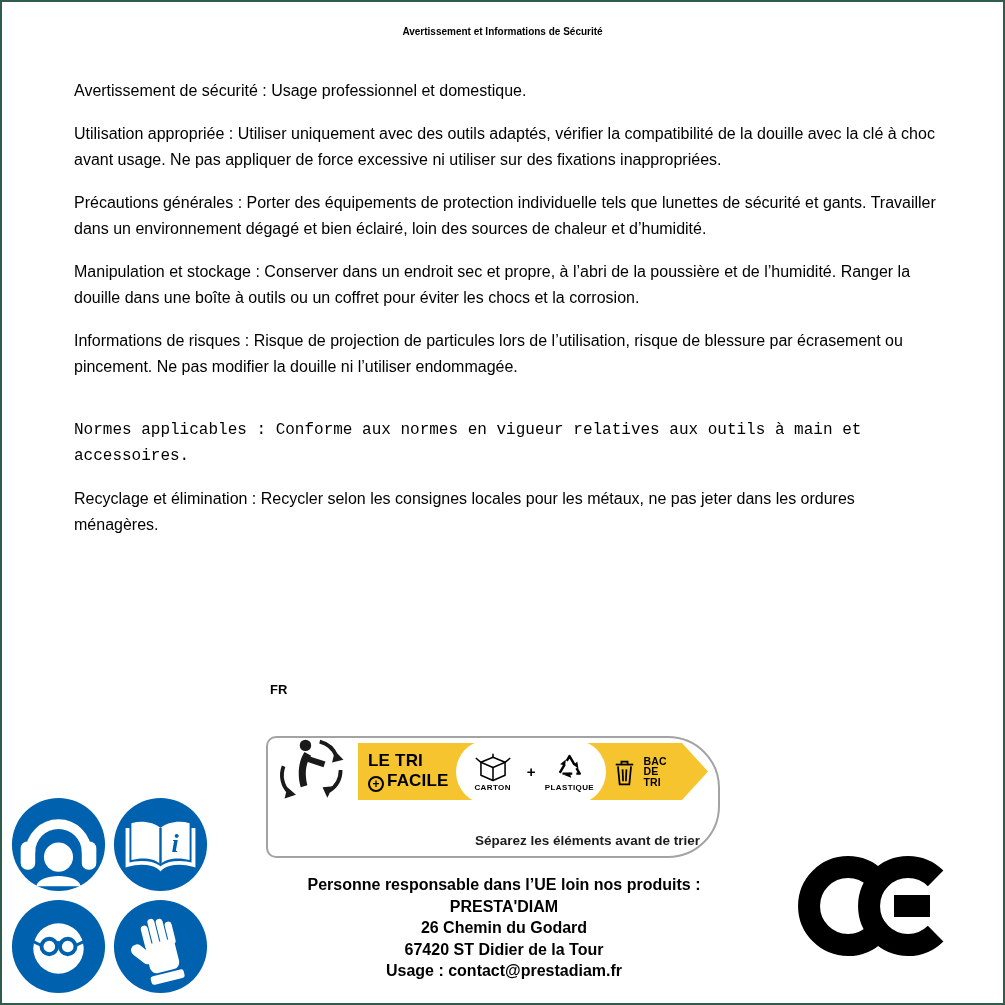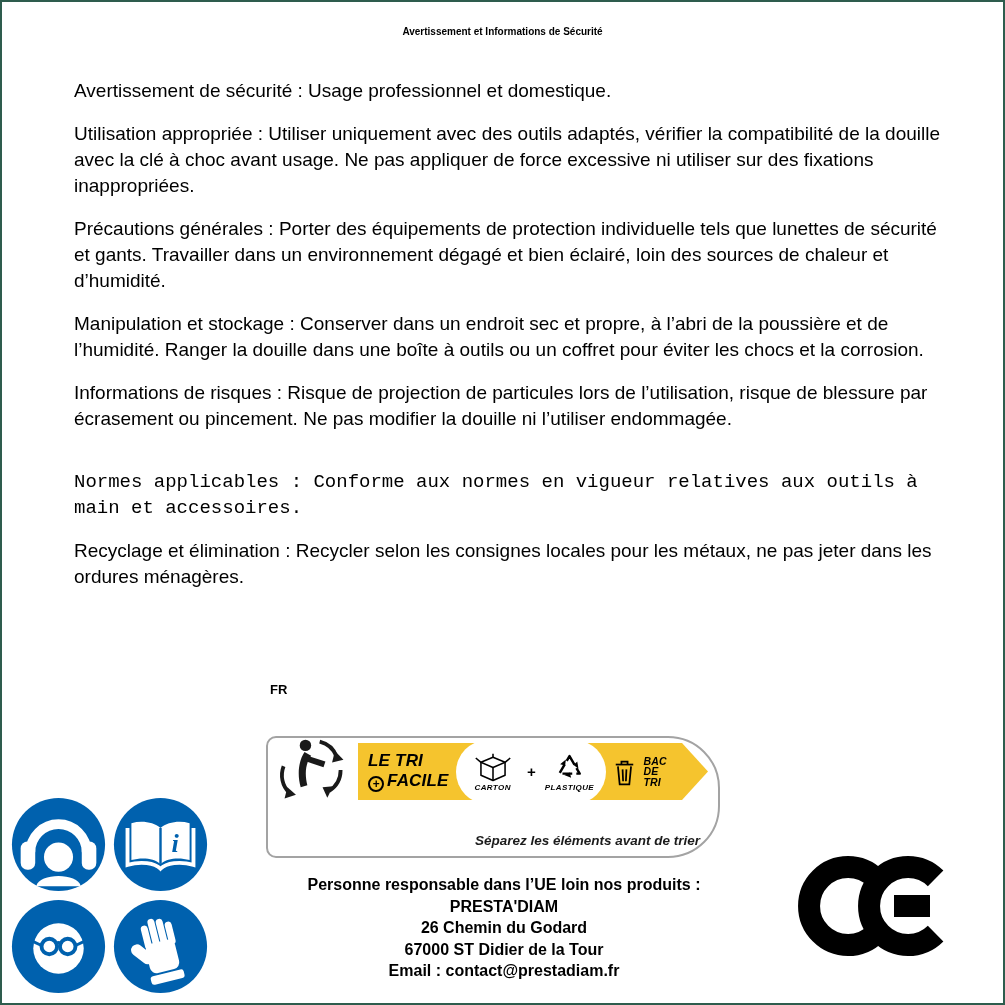--- a/index.html
+++ b/index.html
@@ -5,56 +5,56 @@
   html,body{margin:0;padding:0;background:#fff;}
   .page{
     position:relative;width:1005px;height:1005px;box-sizing:border-box;
     background:#fff;border:2px solid #2E5C4D;overflow:hidden;
     font-family:"Liberation Sans", sans-serif;color:#000;
   }
   .title{
     position:absolute;top:24px;left:0;width:100%;margin:0;
     text-align:center;font-size:10px;font-weight:bold;
   }
-  .content{position:absolute;top:76px;left:72px;width:866px;font-size:19px;line-height:26px;}
+  .content{position:absolute;top:76px;left:72px;width:866px;font-size:16px;line-height:26px;}
   .content p{margin:0 0 17px 0;}
   .content p.gap-before{margin-top:37px;font-family:Liberation Mono, monospace;}
 
   
   .pictos{position:absolute;left:8px;top:794px;display:grid;grid-template-columns:97px 97px;grid-auto-rows:97px;gap:5px;}
   .picto{width:97px;height:97px;display:block;}
 
   
   .fr-code{position:absolute;left:268px;top:680px;font-size:13px;font-weight:bold;}
   .tri-box{
     position:absolute;left:264px;top:734px;width:454px;height:122px;box-sizing:border-box;
     border:2px solid #A3A3A3;border-radius:10px 52px 52px 10px;background:#fff;
     padding:5px 10px 4px 8px;display:flex;flex-direction:column;
   }
   .tri-top{display:flex;align-items:center;gap:6px;flex:1;min-height:0;}
   .triman{width:76px;height:82px;flex:none;}
   .tri-yellow{
     flex:1;height:100%;background:#F5C42E;box-sizing:border-box;
     clip-path:polygon(0 0, calc(100% - 26px) 0, 100% 50%, calc(100% - 26px) 100%, 0 100%);
-    display:flex;align-items:center;gap:7px;padding:4px 22px 4px 10px;font-style:italic;
+    display:flex;align-items:center;gap:7px;padding:4px 22px 4px 10px;
   }
   .tri-head{font-weight:bold;font-size:17px;line-height:20px;white-space:nowrap;letter-spacing:.2px;}
   .plus-circle{
     display:inline-flex;align-items:center;justify-content:center;box-sizing:border-box;
     width:16px;height:16px;border:2.5px solid #000;border-radius:50%;
     font-size:12px;font-weight:bold;margin-right:3px;vertical-align:-2px;
   }
   .mat-pill{background:#fff;border-radius:33px;height:64px;display:flex;align-items:center;padding:0 10px;gap:7px;}
   .mat{display:flex;flex-direction:column;align-items:center;gap:0;width:54px;}
   .mat-label{font-size:8px;font-weight:bold;letter-spacing:.4px;}
   .mat-plus{font-size:15px;font-weight:bold;}
   .bac{font-size:10.5px;font-weight:bold;line-height:10.5px;letter-spacing:.2px;}
   .tagline{
     height:24px;display:flex;align-items:center;justify-content:flex-end;padding-right:8px;
-    font-style:italic;font-weight:bold;font-size:13.5px;color:#1c1c1c;margin-top:28px;
+    font-weight:bold;font-size:13.5px;color:#1c1c1c;margin-top:28px;
   }
 
   
   .address{position:absolute;left:272px;top:872px;width:460px;text-align:center;font-size:16px;font-weight:bold;line-height:21.5px;}
   .address div{white-space:nowrap;}
 
   
   .ce{position:absolute;left:796px;top:854px;width:160px;height:100px;}
 </style>
 </head>
@@ -197,22 +197,22 @@
       </div>
     </div>
 
     <div class="tagline">Séparez les éléments avant de trier</div>
   </div>
 
   <div class="address">
     <div>Personne responsable dans l’UE loin nos produits :</div>
     <div>PRESTA'DIAM</div>
     <div>26 Chemin du Godard</div>
-    <div>67000 ST Didier de la Tour</div>
-    <div>Email : contact@prestadiam.fr</div>
+    <div>67420 ST Didier de la Tour</div>
+    <div>Usage : contact@prestadiam.fr</div>
   </div>
 
   <svg class="ce" viewBox="0 0 160 100" role="img" aria-label="CE">
     <g fill="none" stroke="#000" stroke-width="22">
       <path d="M77.6,22.4 A39,39 0 1 0 77.6,77.6"></path>
       <path d="M137.6,22.4 A39,39 0 1 0 137.6,77.6"></path>
       <path d="M96,50 L132,50"></path>
     </g>
   </svg>
 

